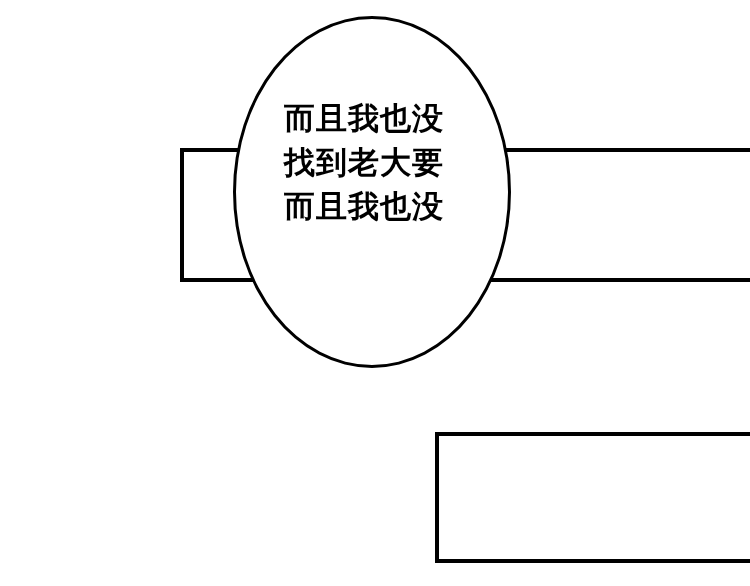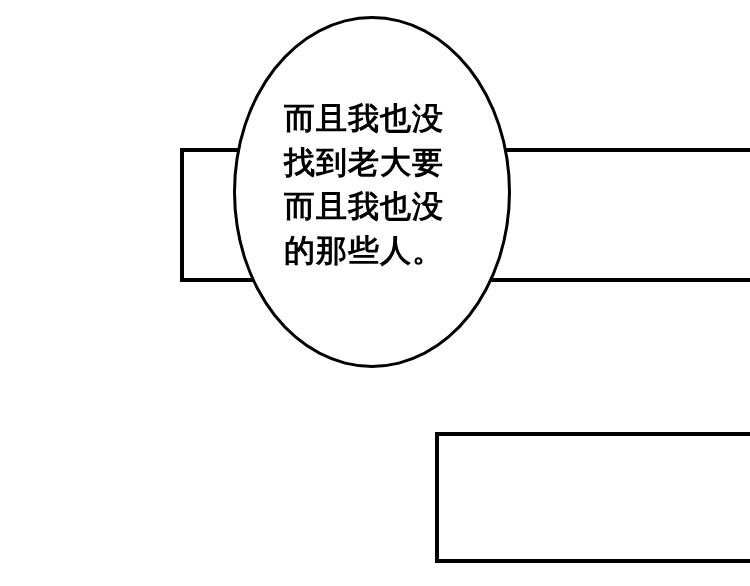--- a/index.html
+++ b/index.html
@@ -73,16 +73,15 @@
   <div class="panel-frame panel-top"></div>
 
   <div class="panel-frame panel-bottom"></div>
 
   <div class="speech-bubble"></div>
 
   <div class="speech-text">
     <span class="line">而且我也没</span>
     <span class="line">找到老大要</span>
     <span class="line">而且我也没</span>
-    <span class="line">的那些人。</span>
   </div>
 
 </div>
 
 </body></html>

